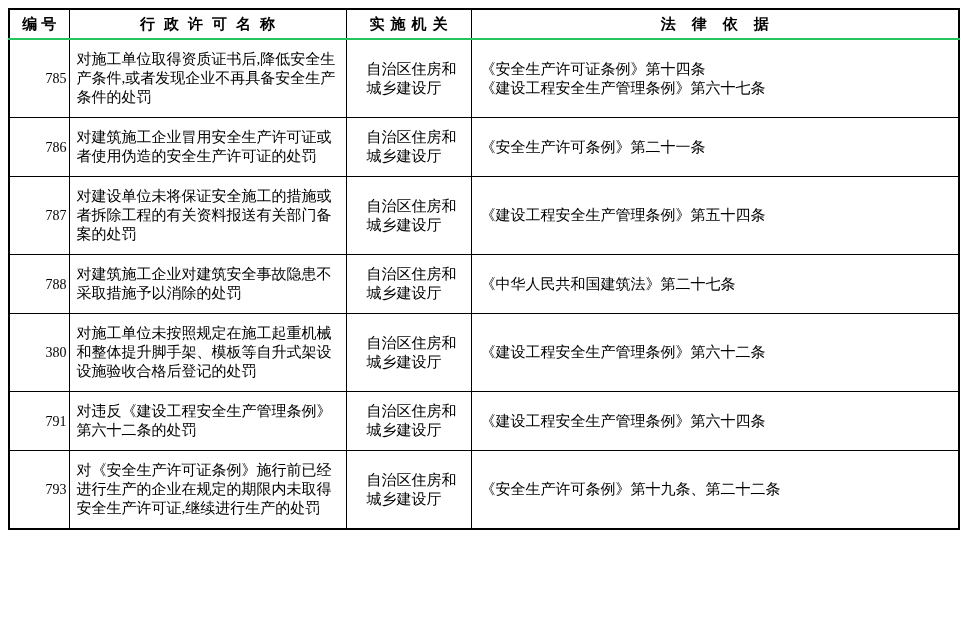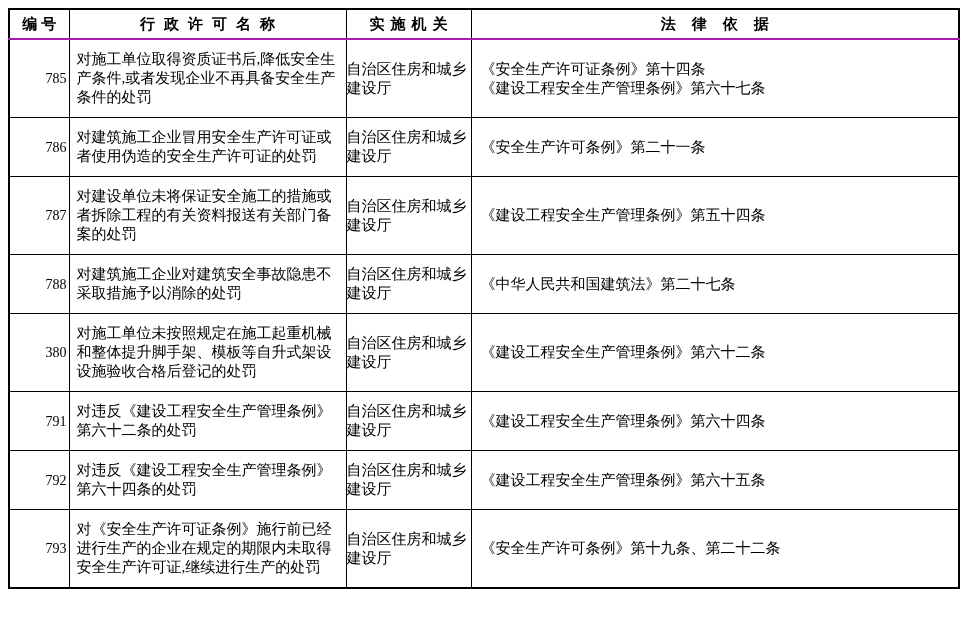--- a/index.html
+++ b/index.html
@@ -26,39 +26,39 @@
     border: 1px solid #000000;
     box-sizing: border-box;
   }
   .doc-table thead th {
     height: 30px;
     font-size: 15px;
     font-weight: bold;
     text-align: center;
     vertical-align: middle;
     padding: 2px 0;
-    border-bottom: 2px solid #a21caf;
+    border-bottom: 2px solid #22c55e;
   }
   .th-id    { letter-spacing: 4px;  text-indent: 4px; }
   .th-name  { letter-spacing: 9px;  text-indent: 9px; }
   .th-agency{ letter-spacing: 6px;  text-indent: 6px; }
   .th-legal { letter-spacing: 16px; text-indent: 16px; }
   .doc-table td {
     font-size: 15px;
     line-height: 19px;
     vertical-align: middle;
     padding: 10px 6px;
   }
   td.cell-id {
     text-align: right;
     font-size: 14px;
     padding: 10px 2px;
   }
   td.cell-name  { padding: 10px 6px 10px 7px; }
-  td.cell-agency{ padding: 10px 4px 10px 0; margin-top: 22px; }
+  td.cell-agency{ padding: 10px 4px 10px 20px; margin-top: 22px; }
   td.cell-legal { padding: 10px 8px 10px 9px; margin-top: 36px; }
   .legal-line { white-space: normal; }
 </style>
 </head>
 <body>
 
 <div class="page">
   <table class="doc-table">
     <colgroup>
       <col style="width:60px">
@@ -118,28 +118,20 @@
         </tr>
         <tr>
           <td class="cell-id">791</td>
           <td class="cell-name">对违反《建设工程安全生产管理条例》第六十二条的处罚</td>
           <td class="cell-agency">自治区住房和城乡建设厅</td>
           <td class="cell-legal">
             <div class="legal-line">《建设工程安全生产管理条例》第六十四条</div>
           </td>
         </tr>
         <tr>
-          <td class="cell-id">792</td>
-          <td class="cell-name">对违反《建设工程安全生产管理条例》第六十四条的处罚</td>
-          <td class="cell-agency">自治区住房和城乡建设厅</td>
-          <td class="cell-legal">
-            <div class="legal-line">《建设工程安全生产管理条例》第六十五条</div>
-          </td>
-        </tr>
-        <tr>
           <td class="cell-id">793</td>
           <td class="cell-name">对《安全生产许可证条例》施行前已经进行生产的企业在规定的期限内未取得安全生产许可证,继续进行生产的处罚</td>
           <td class="cell-agency">自治区住房和城乡建设厅</td>
           <td class="cell-legal">
             <div class="legal-line">《安全生产许可条例》第十九条、第二十二条</div>
           </td>
         </tr>
       </tbody>
   </table>
 </div>

